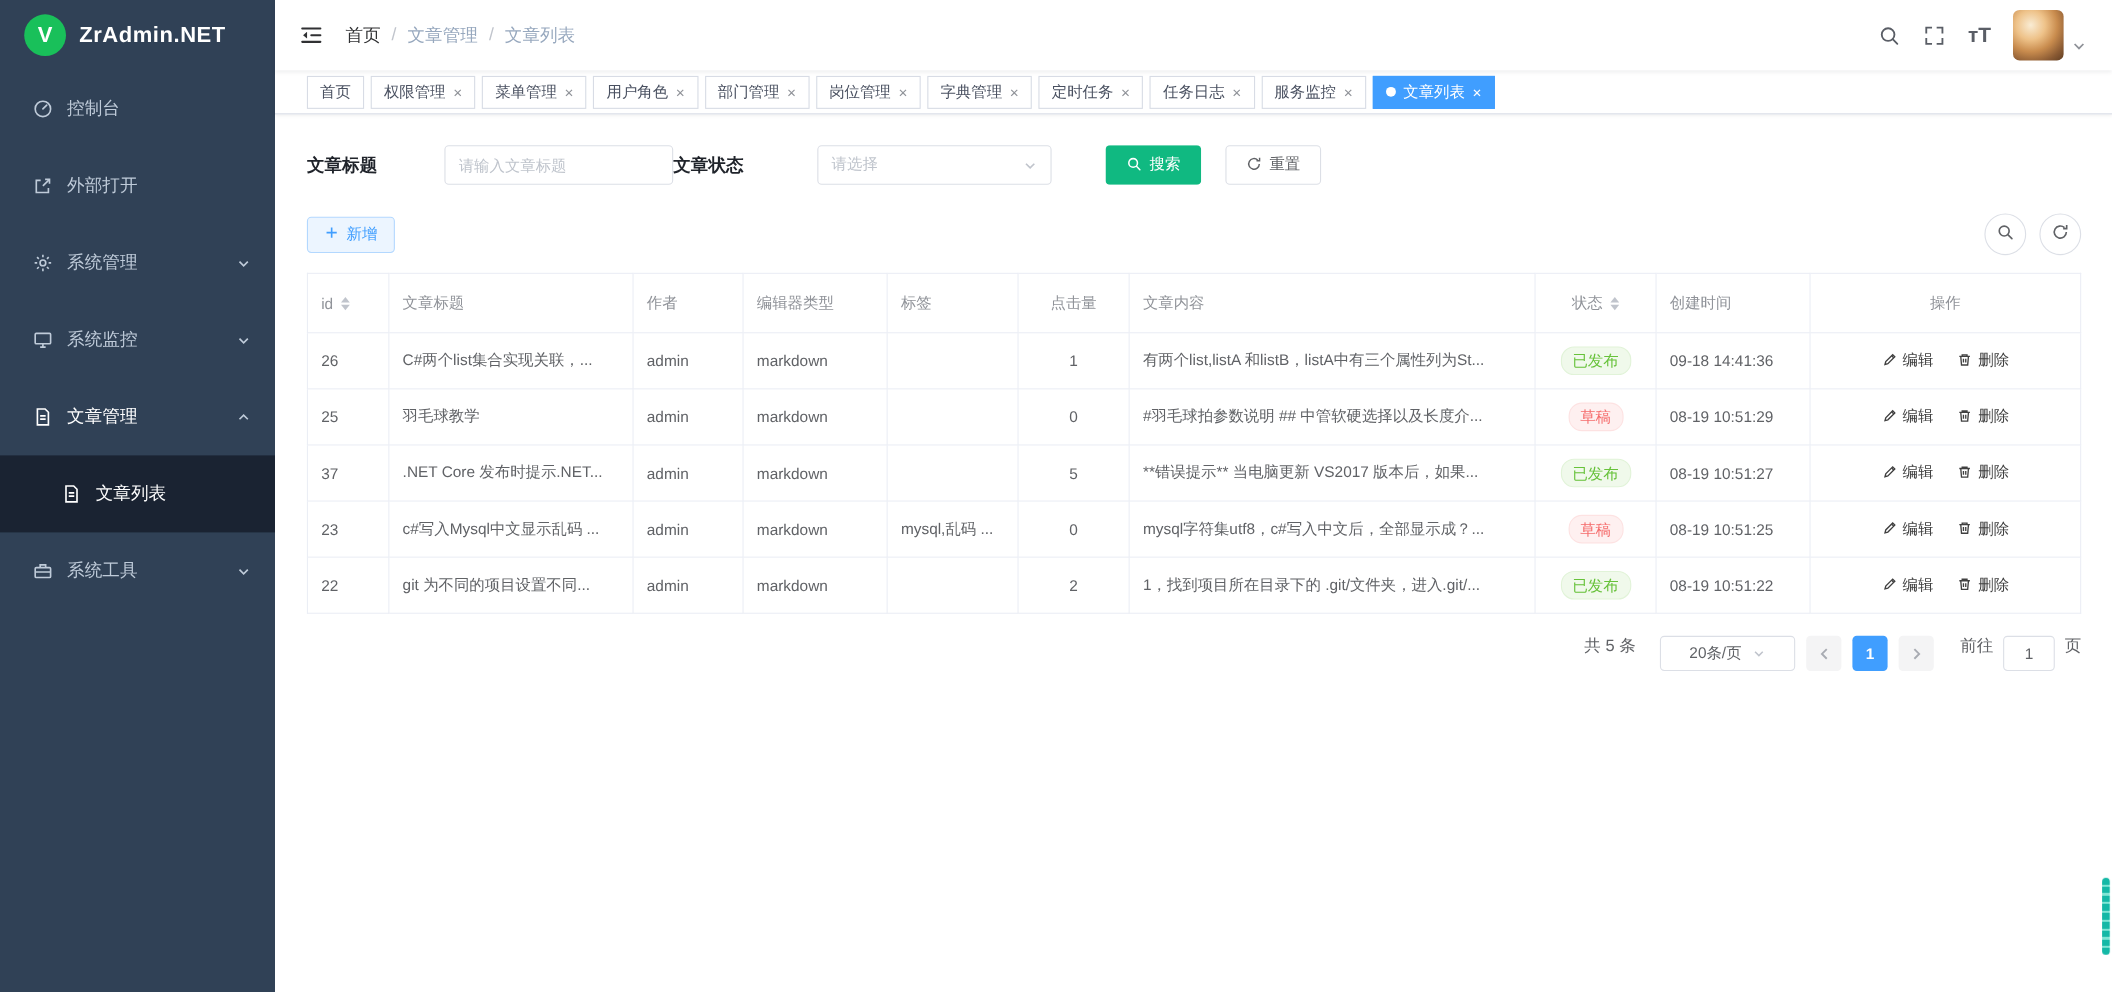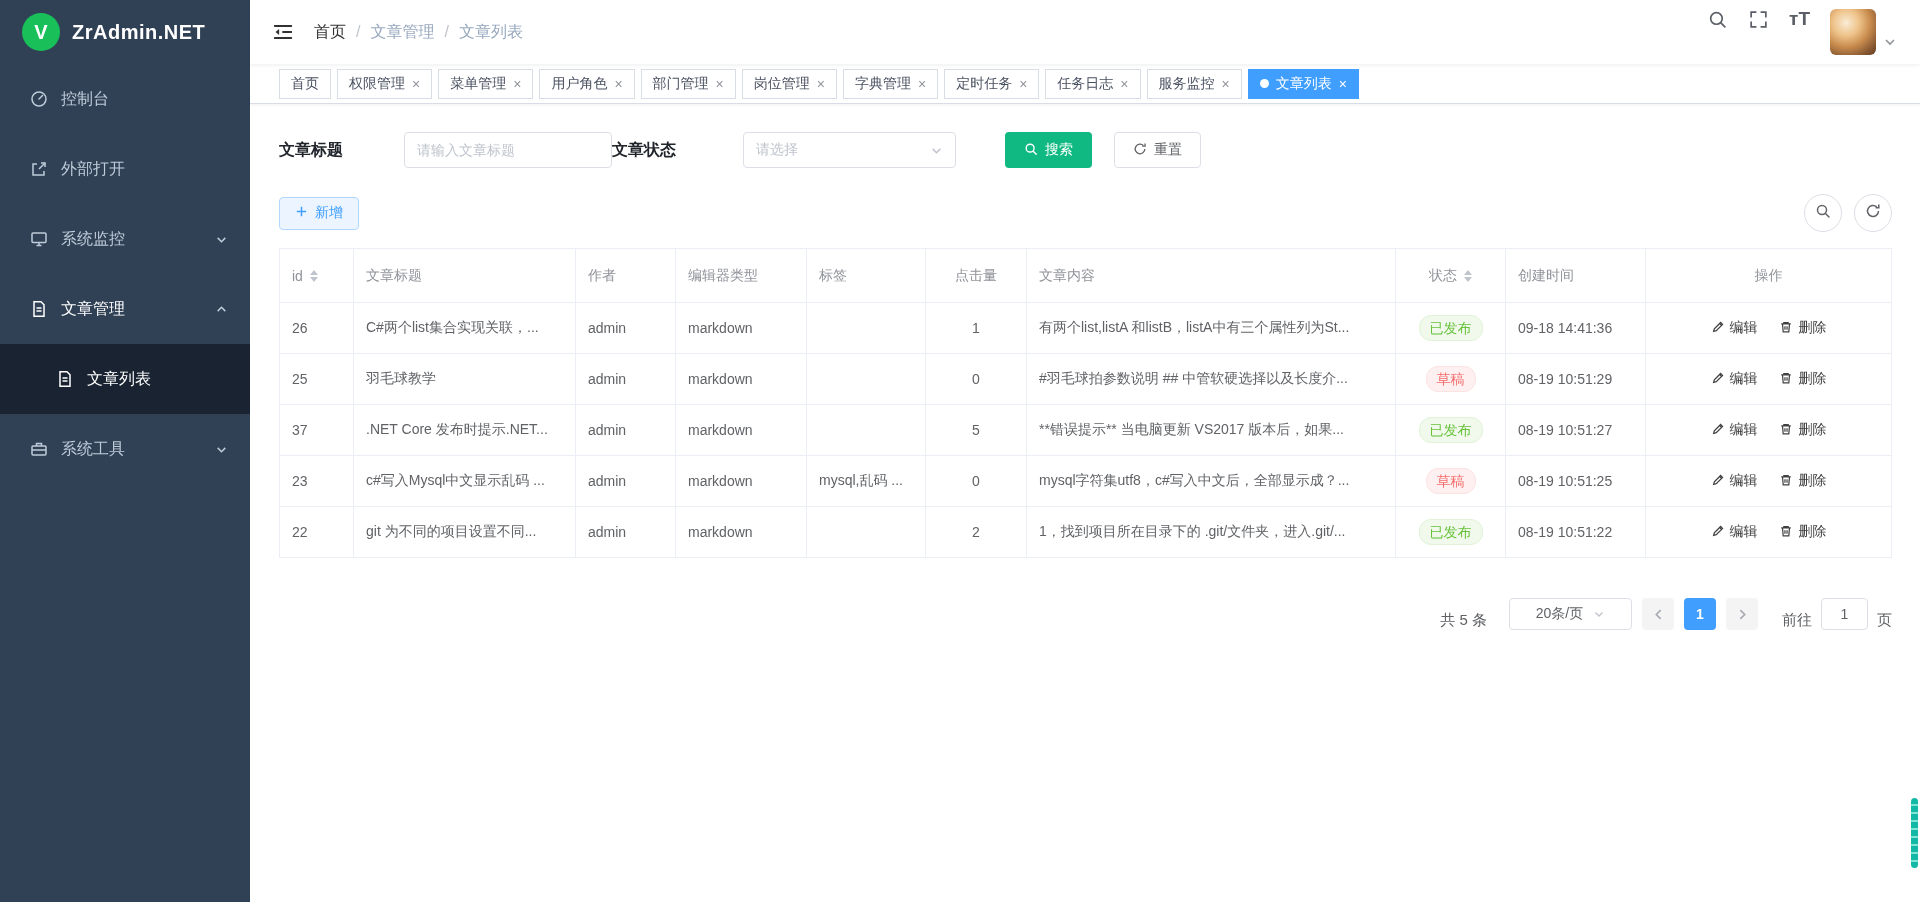--- a/index.html
+++ b/index.html
@@ -22,21 +22,21 @@
   .submenu-item{padding-left:56px;background:#1a2332;color:#fff}
 
   
   .main{flex:1;display:flex;flex-direction:column;min-width:0;position:relative}
   .navbar{height:64px;display:flex;align-items:center;padding:0 24px 0 22px;background:#fff;box-shadow:0 1px 4px rgba(0,21,41,.08);position:relative;z-index:3}
   .hamburger{color:#303133;display:flex;margin-right:20px;cursor:pointer}
   .breadcrumb{display:flex;align-items:center;font-size:16px}
   .bc-item{color:#303133;cursor:pointer}
   .bc-item.muted{color:#97a8be;cursor:default}
   .bc-sep{margin:0 10px;color:#c0c4cc}
-  .nav-right{margin-left:auto;display:flex;align-items:flex-start;gap:20px}
+  .nav-right{margin-left:auto;display:flex;align-items:center;gap:20px}
   .nav-icon{color:#5a5e66;display:flex;cursor:pointer}
   .font-size-icon{font-size:19px;color:#5a5e66;font-weight:bold;cursor:pointer;line-height:1}
   .avatar{width:46px;height:46px;border-radius:6px;cursor:pointer;flex-shrink:0;
     background:radial-gradient(circle at 35% 30%,#f9ecd4 0%,#eec289 30%,#c98c4e 55%,#8a5a33 80%,#5f3d22 100%)}
   .user-caret{color:#909399;align-self:flex-end;margin-bottom:7px;margin-left:-12px;display:flex;cursor:pointer}
 
   
   .tags-view{height:40px;display:flex;align-items:center;gap:6px;padding:0 20px 0 29px;background:#fff;border-bottom:1px solid #d8dce5;box-shadow:0 1px 3px rgba(0,0,0,.06);position:relative;z-index:2}
   .tab{height:30px;display:inline-flex;align-items:center;gap:7px;padding:0 11px;border:1px solid #d8dce5;background:#fff;color:#495060;font-size:14px;cursor:pointer;white-space:nowrap}
   .tab-close{color:#909399;font-size:14px;line-height:1;cursor:pointer}
@@ -73,21 +73,21 @@
   .sort{display:inline-flex;flex-direction:column;gap:2px;margin-left:7px;vertical-align:middle;cursor:pointer}
   .s-up{width:0;height:0;border-left:4px solid transparent;border-right:4px solid transparent;border-bottom:5px solid #c0c4cc}
   .s-down{width:0;height:0;border-left:4px solid transparent;border-right:4px solid transparent;border-top:5px solid #c0c4cc}
   .tag{display:inline-block;padding:0 10px;height:26px;line-height:24px;border-radius:12px;font-size:14px;border:1px solid transparent}
   .tag-green{color:#67c23a;background:#f0f9eb;border-color:#e1f3d8}
   .tag-red{color:#f56c6c;background:#fef0f0;border-color:#fde2e2}
   .op{color:#404040;cursor:pointer;display:inline-flex;align-items:center;gap:5px;font-size:14px}
   .op + .op{margin-left:18px}
 
   
-  .pagination{display:flex;align-items:flex-end;justify-content:flex-end;margin-top:40px;font-size:15px;color:#606266}
+  .pagination{display:flex;align-items:flex-start;justify-content:flex-end;margin-top:20px;font-size:15px;color:#606266}
   .pg-total{margin-right:22px}
   .pg-size{width:123px;height:32px;border:1px solid #dcdfe6;border-radius:4px;display:flex;align-items:center;justify-content:center;gap:10px;color:#606266;font-size:14px;cursor:pointer;background:#fff}
   .pg-btn{width:32px;height:32px;border-radius:4px;background:#f4f4f5;display:flex;align-items:center;justify-content:center;color:#a8abb2;margin-left:10px;cursor:pointer}
   .pg-btn:first-of-type{margin-left:22px}
   .pg-num{width:32px;height:32px;border-radius:4px;background:#409eff;color:#fff;display:flex;align-items:center;justify-content:center;margin-left:10px;font-weight:bold;cursor:pointer;font-size:14px}
   .pg-goto{margin-left:24px}
   .pg-input{width:47px;height:32px;border:1px solid #dcdfe6;border-radius:4px;text-align:center;margin:0 9px;font-size:14px;color:#606266;font-family:inherit;outline:none}
 
   .scroll-thumb{position:fixed;right:2px;bottom:34px;width:7px;height:70px;border-radius:4px;cursor:pointer;
     background:repeating-linear-gradient(180deg,#14b8a6 0 6px,#7fe5d4 6px 8px)}
@@ -117,20 +117,34 @@
       <span class="mi-icon">
         <svg viewBox="0 0 18 18" width="18" height="18" fill="none" stroke="currentColor" stroke-width="1.5">
             <path d="M7 4H3v11h11v-4"></path>
             <path d="M11 3h4v4"></path>
             <path d="M15 3l-6 6"></path>
           </svg>
       </span>
       <span>外部打开</span>
     </div>
 
+    <div class="menu-item">
+      <span class="mi-icon">
+        <svg viewBox="0 0 18 18" width="18" height="18" fill="none" stroke="currentColor" stroke-width="1.5">
+            <circle cx="9" cy="9" r="2.6"></circle>
+            <path d="M9 1.5v2.3M9 14.2v2.3M1.5 9h2.3M14.2 9h2.3M3.7 3.7l1.6 1.6M12.7 12.7l1.6 1.6M14.3 3.7l-1.6 1.6M5.3 12.7l-1.6 1.6"></path>
+          </svg>
+      </span>
+      <span>系统管理</span>
+      <span class="arrow">
+          <svg viewBox="0 0 12 12" width="13" height="13" fill="none" stroke="currentColor" stroke-width="1.4">
+            <path d="M2.5 4.5L6 8l3.5-3.5"></path>
+          </svg>
+        </span>
+    </div>
 
     <div class="menu-item">
       <span class="mi-icon">
         <svg viewBox="0 0 18 18" width="18" height="18" fill="none" stroke="currentColor" stroke-width="1.5">
             <rect x="2" y="3" width="14" height="9.5" rx="1"></rect>
             <path d="M6.5 15.5h5M9 12.5v3"></path>
           </svg>
       </span>
       <span>系统监控</span>
       <span class="arrow">

